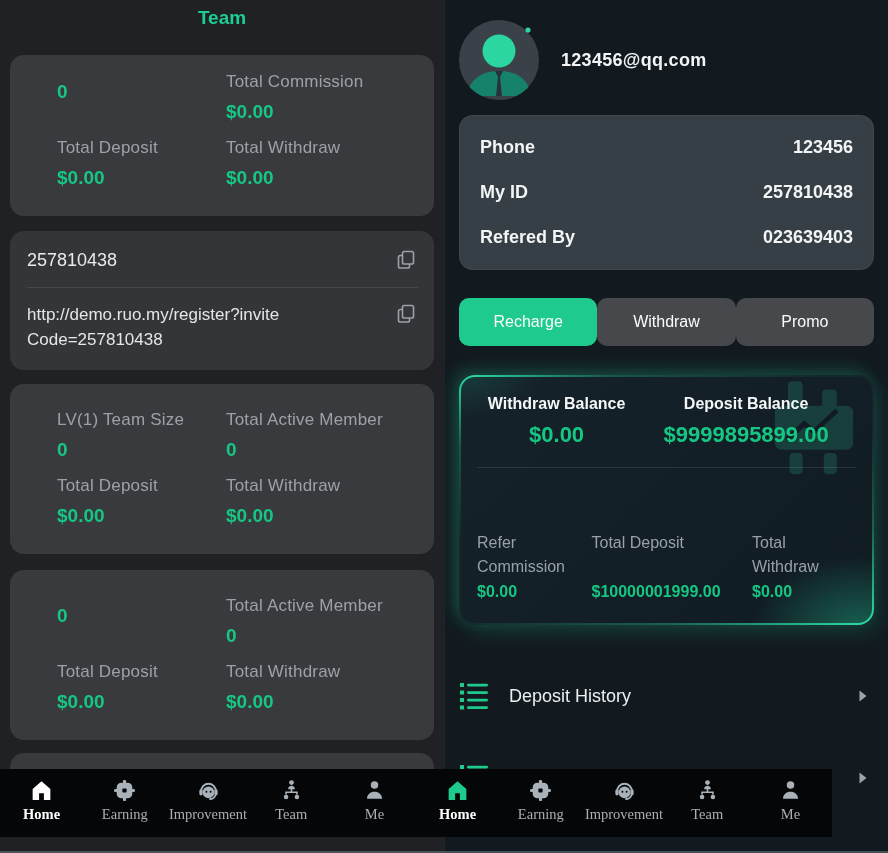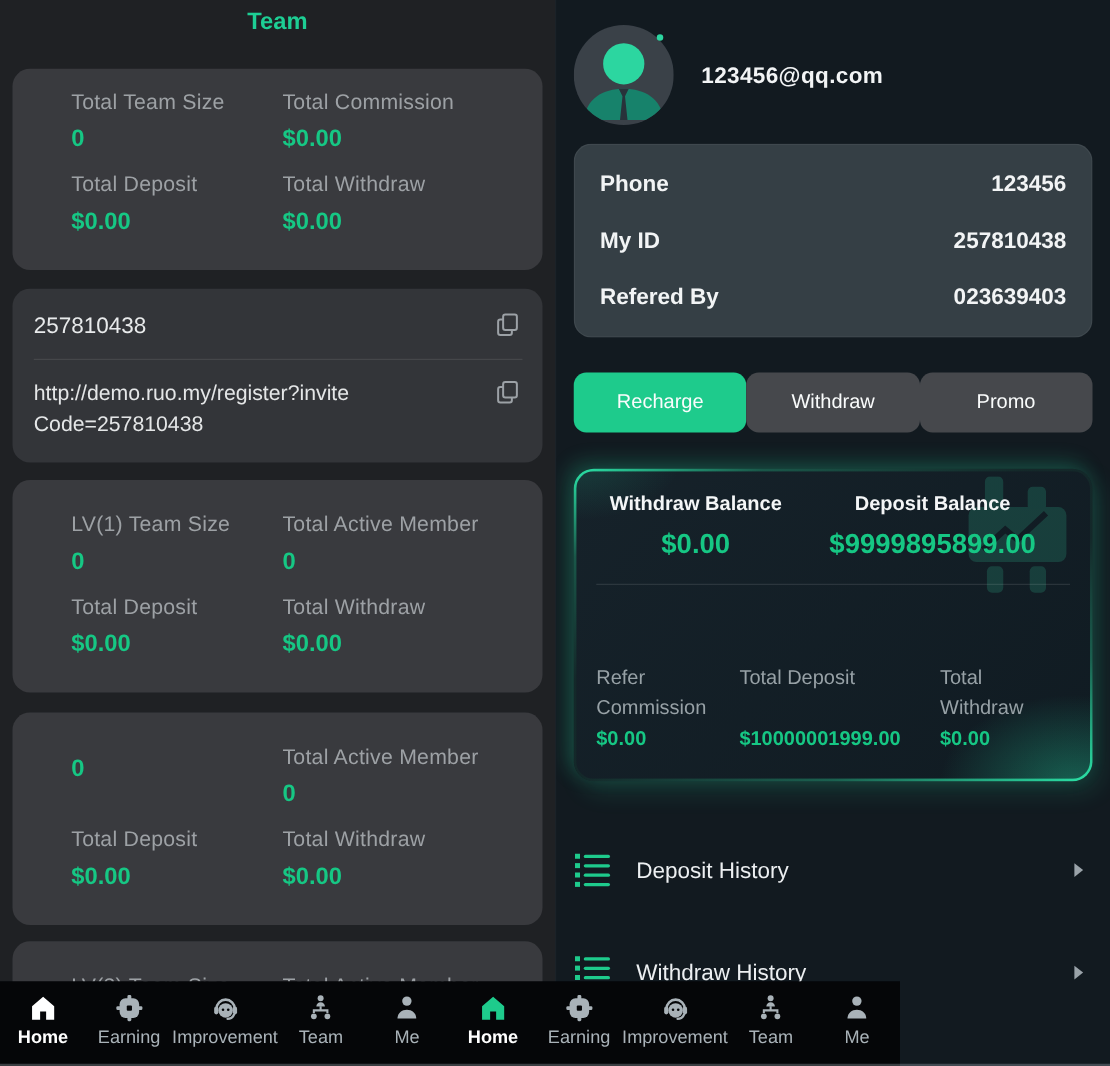--- a/index.html
+++ b/index.html
@@ -63,41 +63,40 @@
   .watermark{position:absolute;right:14px;top:4px;opacity:.18;z-index:0;}
 
   .menu-row{display:flex;align-items:center;cursor:pointer;}
   .menu-row.first{margin-top:56px;}
   .menu-row.second{margin-top:52px;}
   .menu-icon{width:30px;height:30px;flex:0 0 auto;}
   .menu-label{margin-left:20px;font-size:18px;color:#ECEFF1;font-weight:500;}
   .menu-chevron{margin-left:auto;margin-right:6px;}
 
   
-  .navbar{position:absolute;left:0;bottom:0;width:720px;height:68px;background:#050608;display:flex;z-index:5;}
+  .navbar{position:absolute;left:0;bottom:16px;width:832px;height:68px;background:#050608;display:flex;z-index:5;font-family:Liberation Serif, serif;}
   .nav-group{width:444px;display:flex;}
   .nav-item{flex:1;display:flex;flex-direction:column;align-items:center;justify-content:flex-start;
             padding-top:9px;cursor:pointer;color:#A9B2B8;}
   .nav-item svg{width:25px;height:25px;fill:currentColor;}
   .nav-item .nav-label{font-size:14.5px;margin-top:3px;color:#A9B2B8;}
   .nav-item.active .nav-label{color:#FFFFFF;font-weight:bold;}
   .nav-item.active-white{color:#FFFFFF;}
   .nav-item.active-green{color:#1ECB8C;}
   .bottom-strip{position:absolute;left:0;bottom:0;width:888px;height:2px;
                 background:rgba(198,210,218,.28);z-index:6;}
 </style>
 </head>
 <body>
 
 <div class="panel panel-left">
   <div class="page-title">Team</div>
 
   <div class="stat-card">
     <div>
-      <div class="stat-label">Total Team Size</div>
       <div class="stat-value">0</div>
     </div>
     <div>
       <div class="stat-label">Total Commission</div>
       <div class="stat-value">$0.00</div>
     </div>
     <div>
       <div class="stat-label">Total Deposit</div>
       <div class="stat-value">$0.00</div>
     </div>

